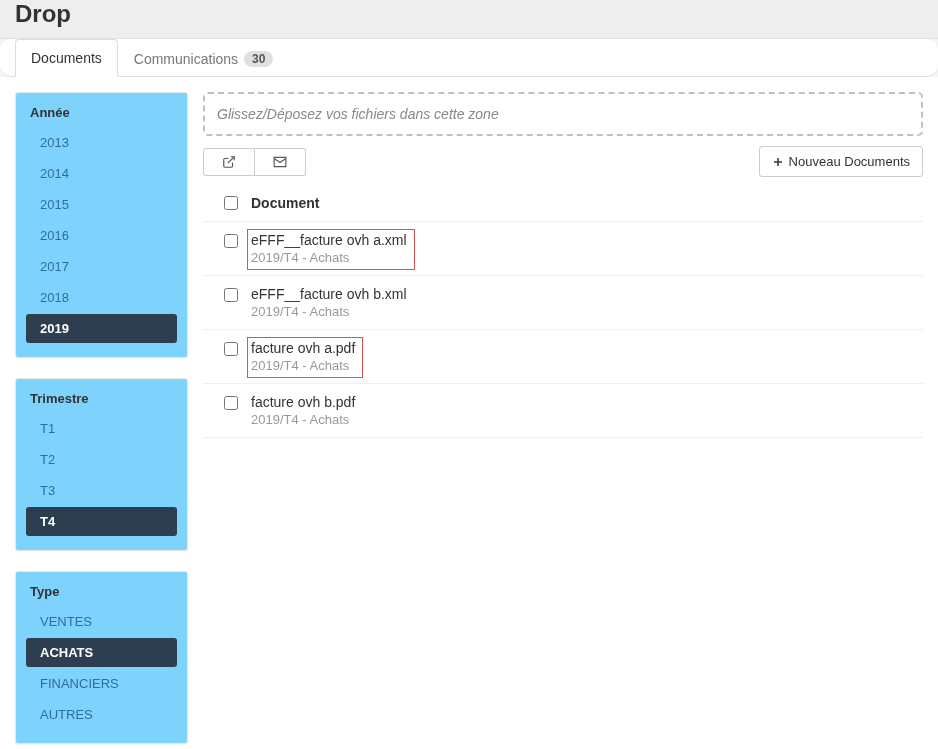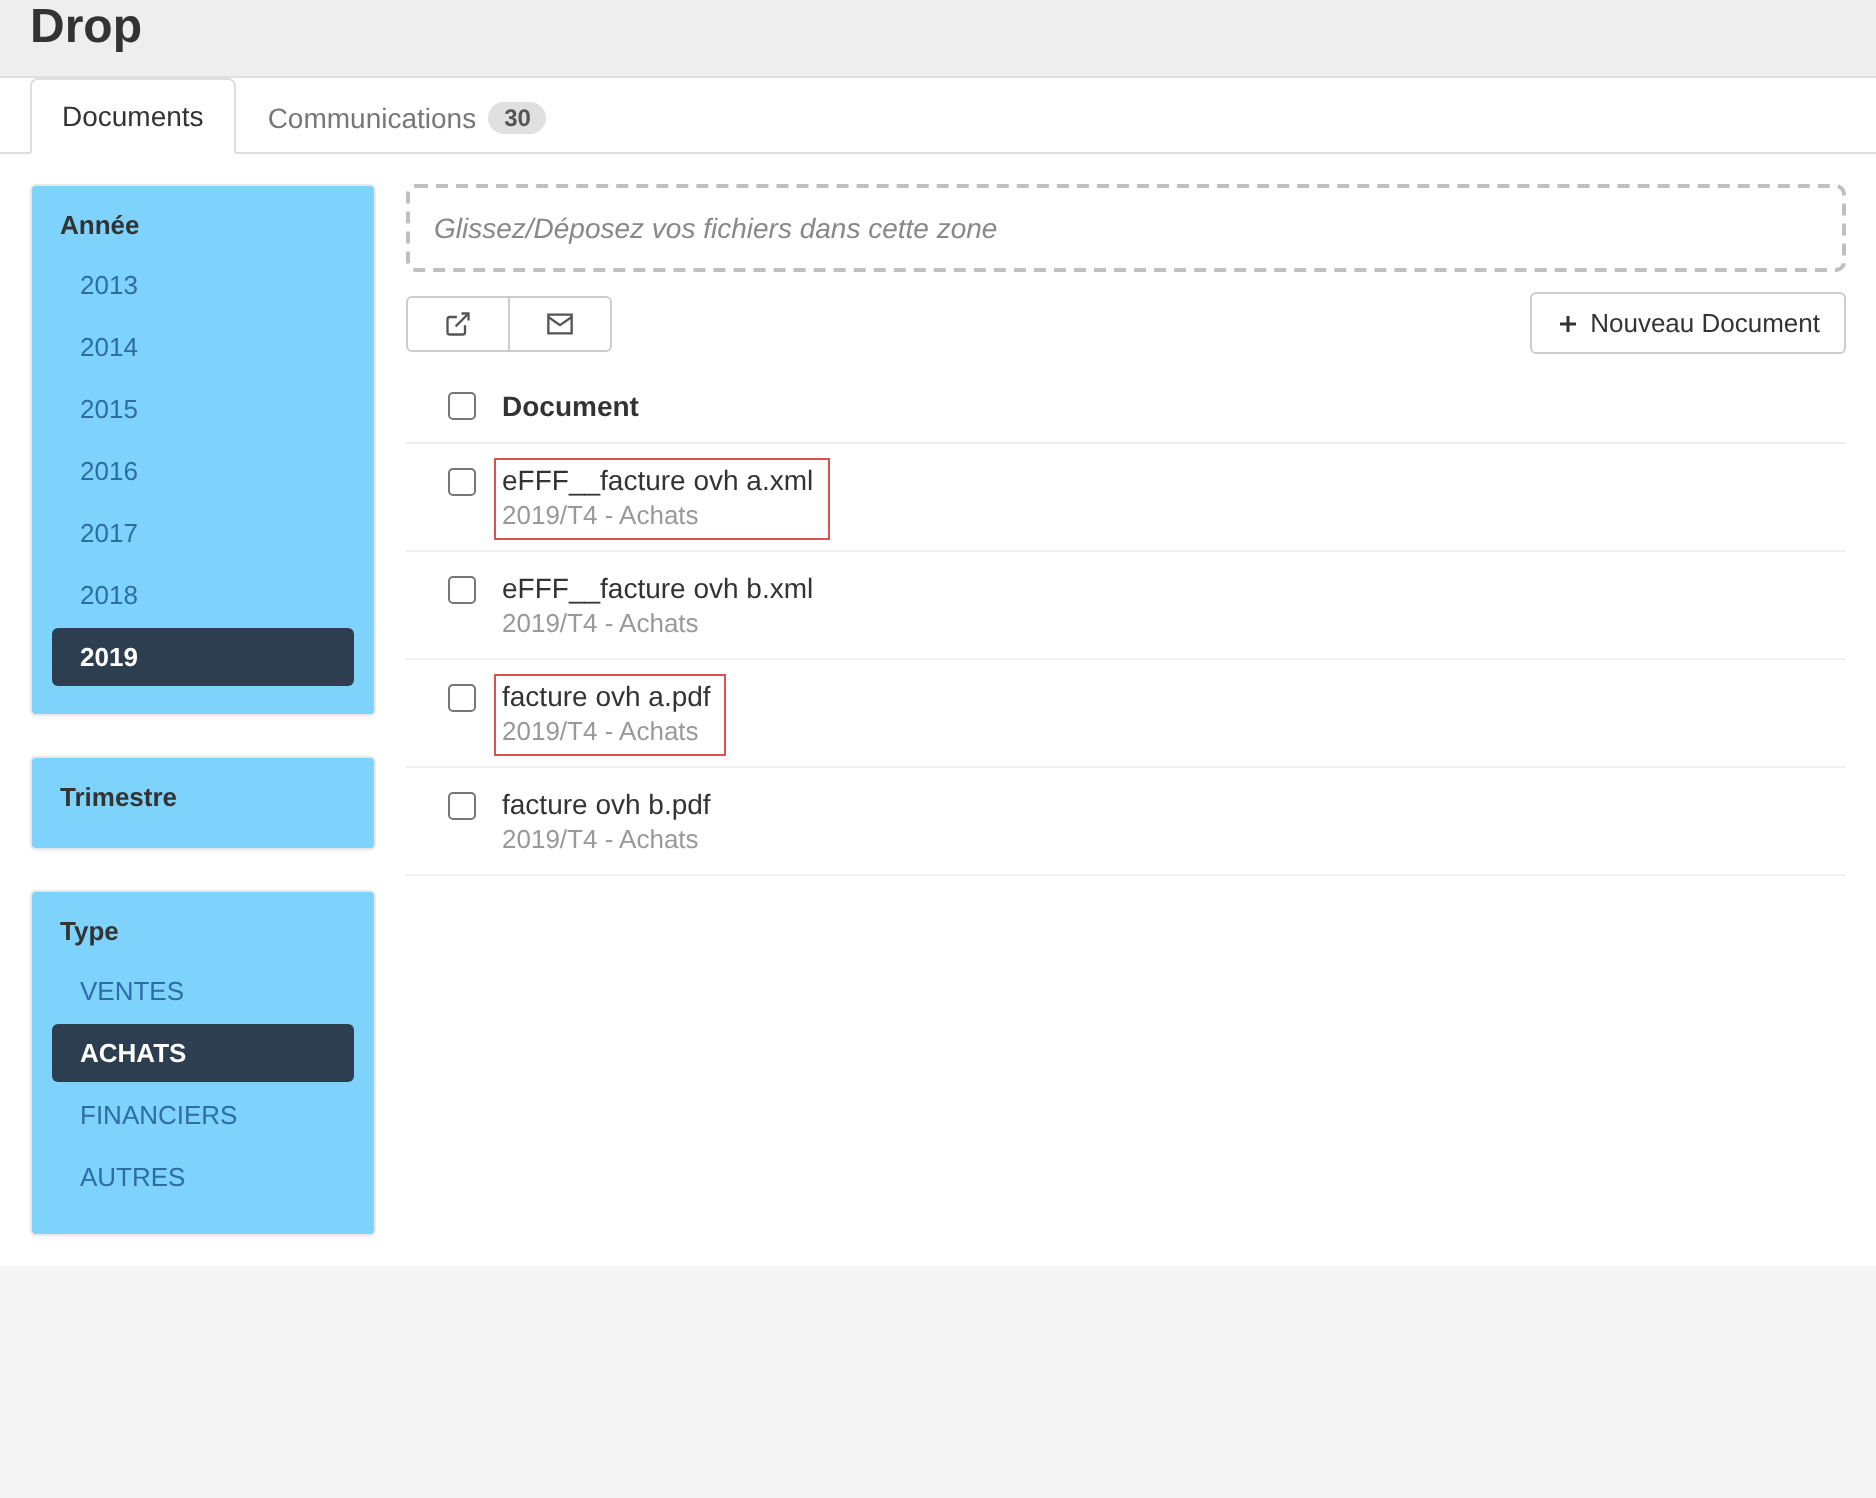--- a/index.html
+++ b/index.html
@@ -1,20 +1,20 @@
 <!DOCTYPE html>
 <html><head>
 <meta charset="utf-8">
 <style>
   * { box-sizing: border-box; margin: 0; padding: 0; }
   body { font-family: -apple-system, BlinkMacSystemFont, "Segoe UI", Helvetica, Arial, sans-serif; font-size: 14px; color: #333; background: #f5f5f5; }
   .page { width: 938px; }
   .header { background: #eeeeee; padding: 0 15px 10px 15px; border-bottom: 1px solid #e0e0e0; }
   .header h1 { font-size: 24px; font-weight: 600; color: #333; }
-  .tabs-bar { background: #fff; border-bottom: 1px solid #ddd; padding-left: 15px; }
+  .tabs-bar { background: #fff; border-bottom: 1px solid #ddd; padding-left: 15px; border-radius: 12px; }
   .tabs { display: flex; }
   .tab { padding: 10px 15px; border: 1px solid transparent; border-bottom: none; color: #777; cursor: pointer; display: flex; align-items: center; gap: 6px; border-radius: 4px 4px 0 0; margin-bottom: -1px; }
   .tab.active { border-color: #ddd; background: #fff; color: #555; border-bottom: 1px solid #fff; }
   .tab.active span.label { font-weight: 500; color: #333; }
   .badge { background: #e0e0e0; color: #555; border-radius: 10px; padding: 1px 8px; font-size: 12px; font-weight: 600; }
   .content { display: flex; padding: 15px; gap: 15px; background: #fff; align-items: flex-start; }
   .sidebar { width: 173px; flex-shrink: 0; display: flex; flex-direction: column; gap: 20px; }
   .panel { background: #7dd3fc; border: 1px solid #e8e8e8; border-radius: 3px; padding: 12px 0; box-shadow: 0 1px 2px rgba(0,0,0,0.03); }
   .panel-title { font-size: 13px; font-weight: 700; color: #333; padding: 0 14px 6px 14px; }
   .side-item { display: block; padding: 7px 14px; color: #2e6da4; cursor: pointer; font-size: 13px; margin: 2px 10px; border-radius: 3px; }
@@ -70,20 +70,26 @@
             <div class="side-item">2014</div>
             <div class="side-item">2015</div>
             <div class="side-item">2016</div>
             <div class="side-item">2017</div>
             <div class="side-item">2018</div>
             <div class="side-item active">2019</div>
           </div>
       </div>
       <div class="panel">
         <div class="panel-title">Trimestre</div>
+        <div id="trimestre-items">
+            <div class="side-item">T1</div>
+            <div class="side-item">T2</div>
+            <div class="side-item">T3</div>
+            <div class="side-item active">T4</div>
+          </div>
       </div>
       <div class="panel">
         <div class="panel-title">Type</div>
         <div id="type-items">
             <div class="side-item">VENTES</div>
             <div class="side-item active">ACHATS</div>
             <div class="side-item">FINANCIERS</div>
             <div class="side-item">AUTRES</div>
           </div>
       </div>
@@ -108,21 +114,21 @@
                 <path d="M2 4h20v16H2z" fill="none" stroke="#555" stroke-width="2"></path>
                 <path d="M2 6l10 7 10-7" fill="none" stroke="#555" stroke-width="2"></path>
               </svg>
           </button>
         </div>
         <button class="btn-new">
           <svg width="12" height="12" viewBox="0 0 24 24" fill="none" stroke="#333" stroke-width="3">
               <line x1="12" y1="4" x2="12" y2="20"></line>
               <line x1="4" y1="12" x2="20" y2="12"></line>
             </svg>
-          <span>Nouveau Document</span>
+          <span>Nouveau Documents</span>
         </button>
       </div>
 
       <div class="doc-table scroll-region">
         <div class="doc-head">
           <div class="chk">
               <input type="checkbox" style="">
             </div>
           <div class="col-title">Document</div>
         </div>

